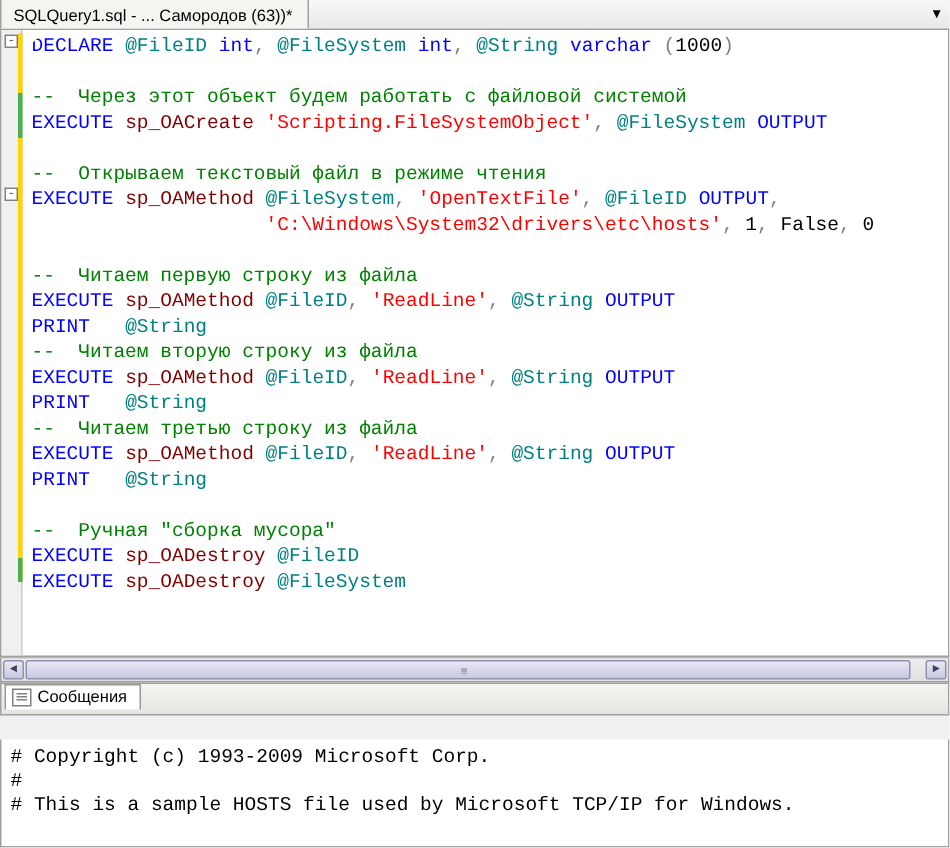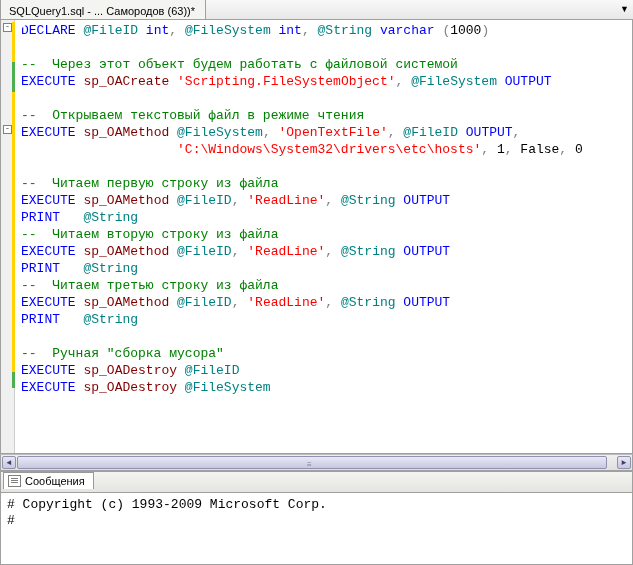--- a/index.html
+++ b/index.html
@@ -167,20 +167,21 @@
   }
   .output {
     flex: 0 0 auto;
     background: #fff;
     border: 1px solid #a0a0a0;
     border-top: none;
     padding: 4px 6px;
     line-height: 16px;
     height: 72px;
     font-family: "Courier New", monospace;
+    margin-top: 16px;
   }
 </style>
 </head>
 <body>
 
 <div class="tab-bar">
   <div class="tab">
     <span>SQLQuery1.sql - ... Самородов (63))*</span>
   </div>
   <span class="tab-dropdown">▼</span>
@@ -231,13 +232,14 @@
 <div class="results-bar">
   <div class="results-tab">
     <span class="msg-icon"></span>
     <span>Сообщения</span>
   </div>
 </div>
 
 <div class="output">
 <div># Copyright (c) 1993-2009 Microsoft Corp.</div>
 <div>#</div>
+<div># This is a sample HOSTS file used by Microsoft TCP/IP for Windows.</div>
 </div>
 
 </body></html>

